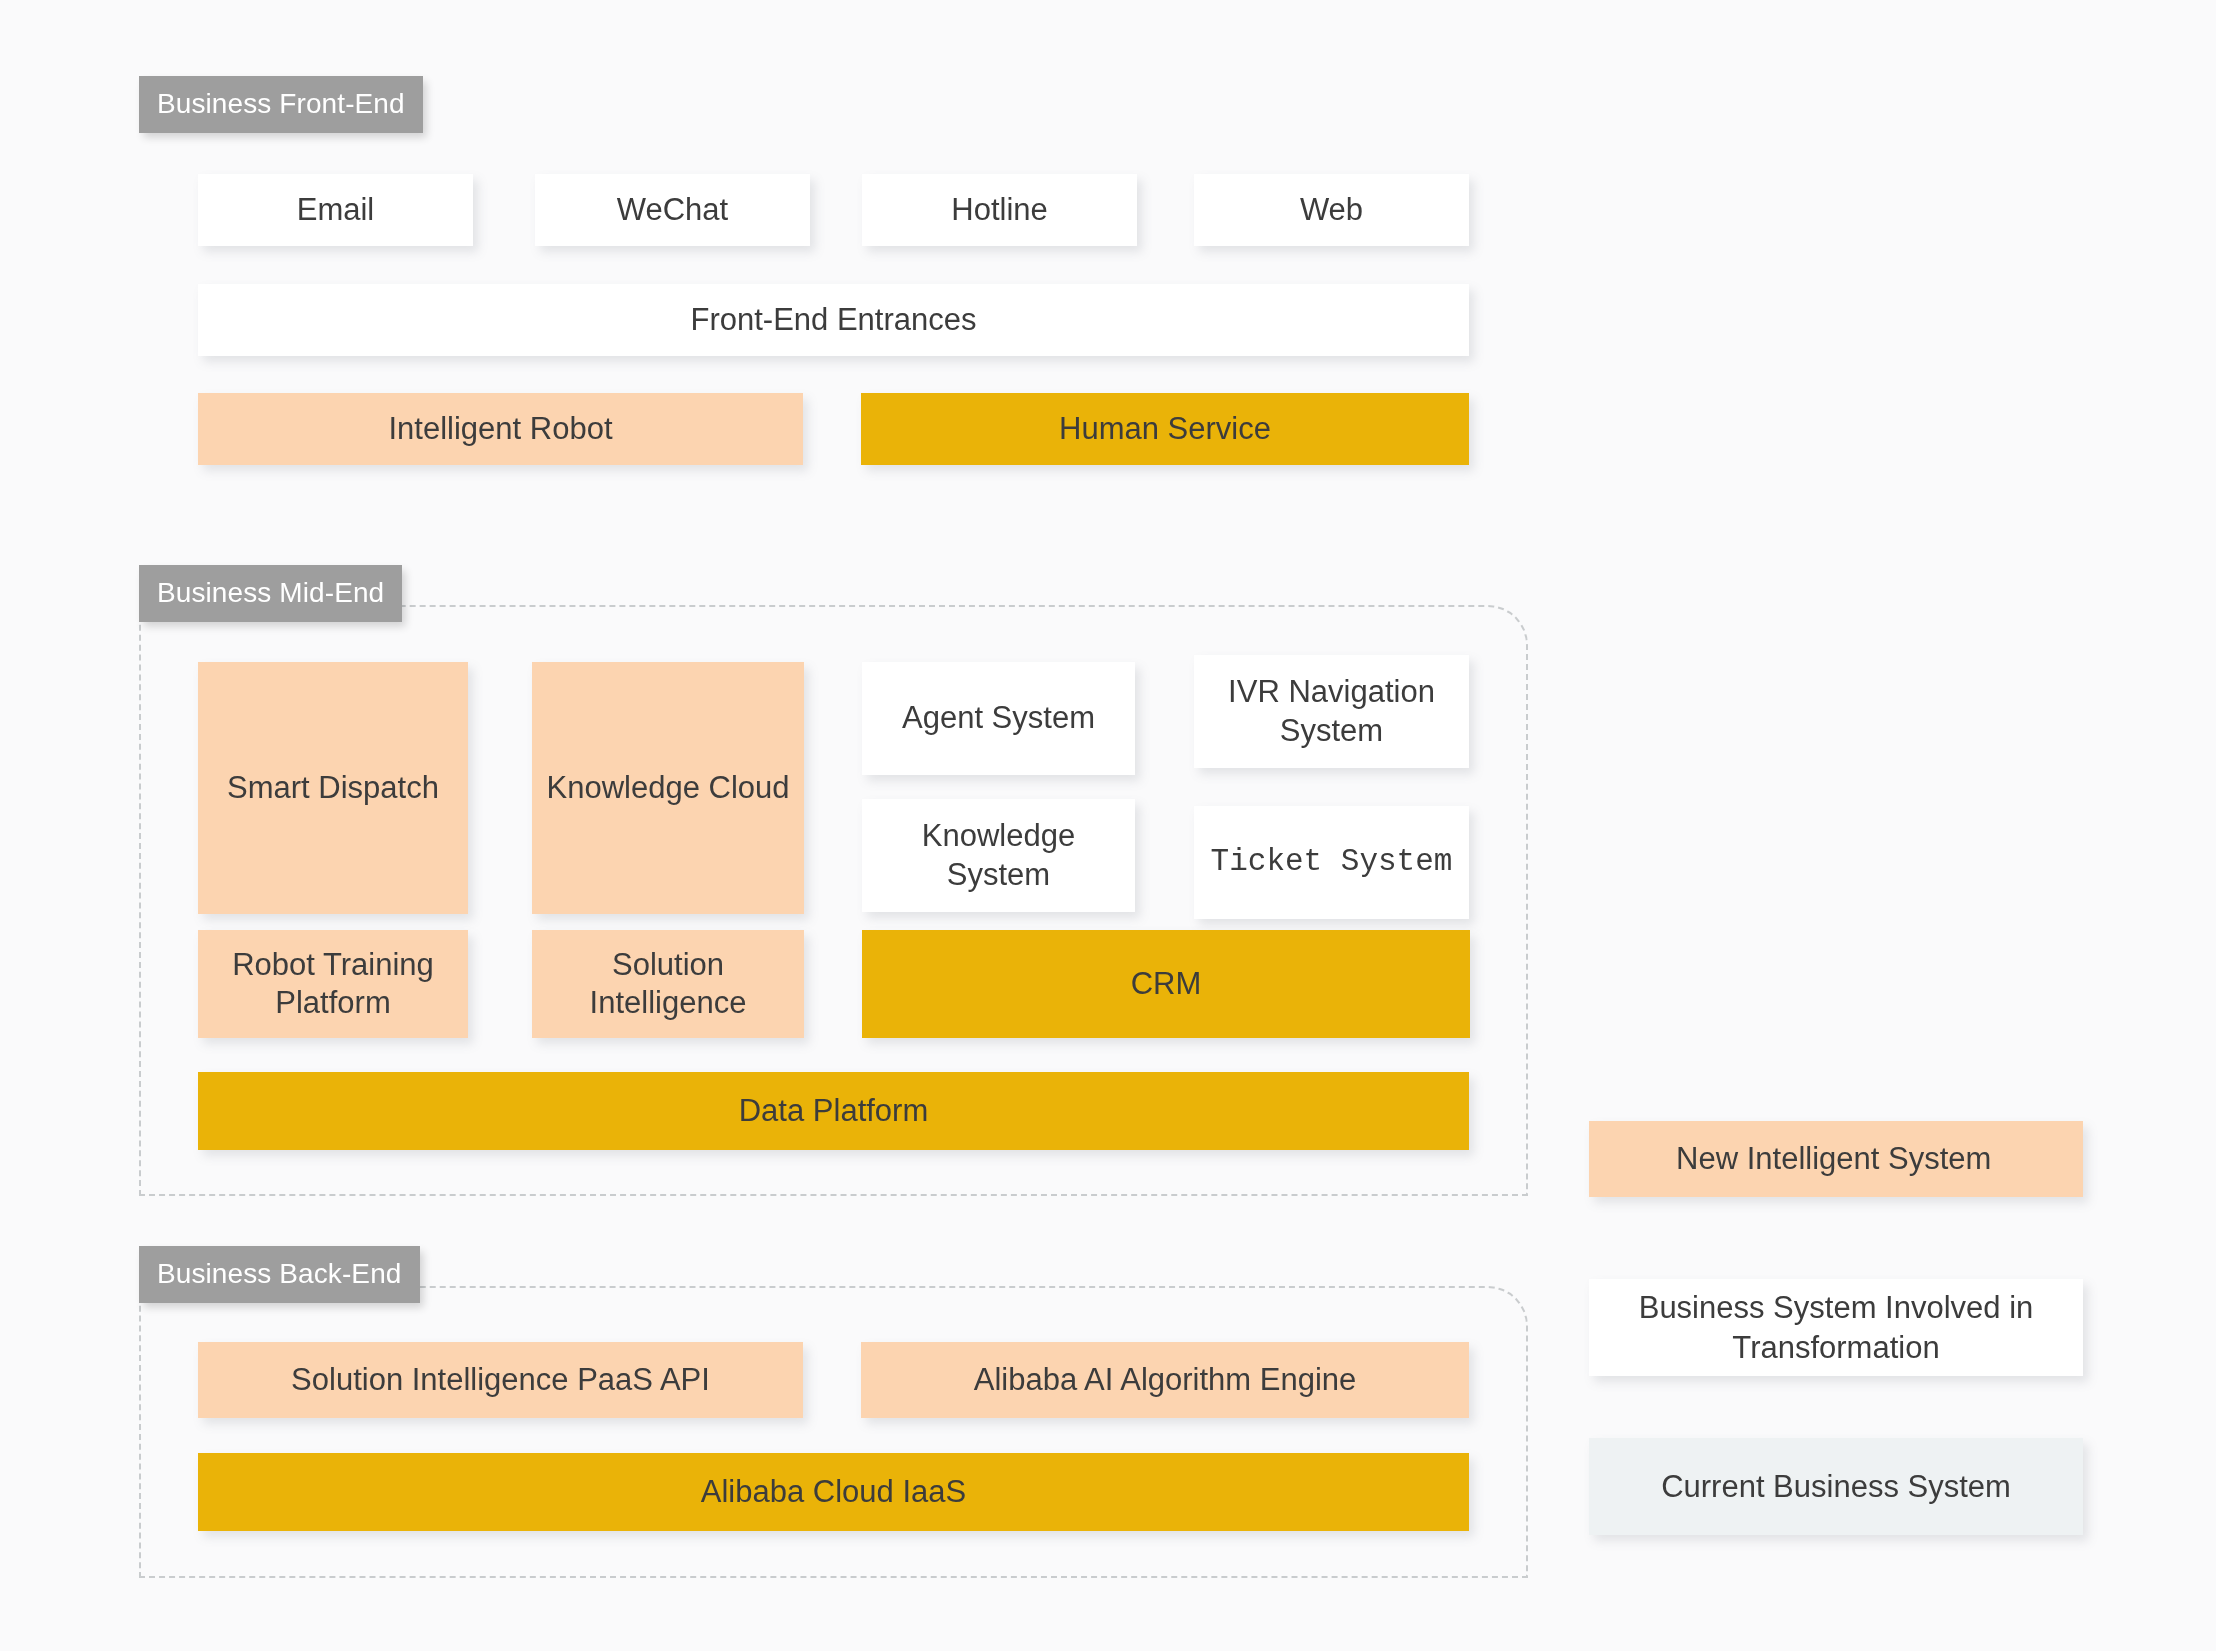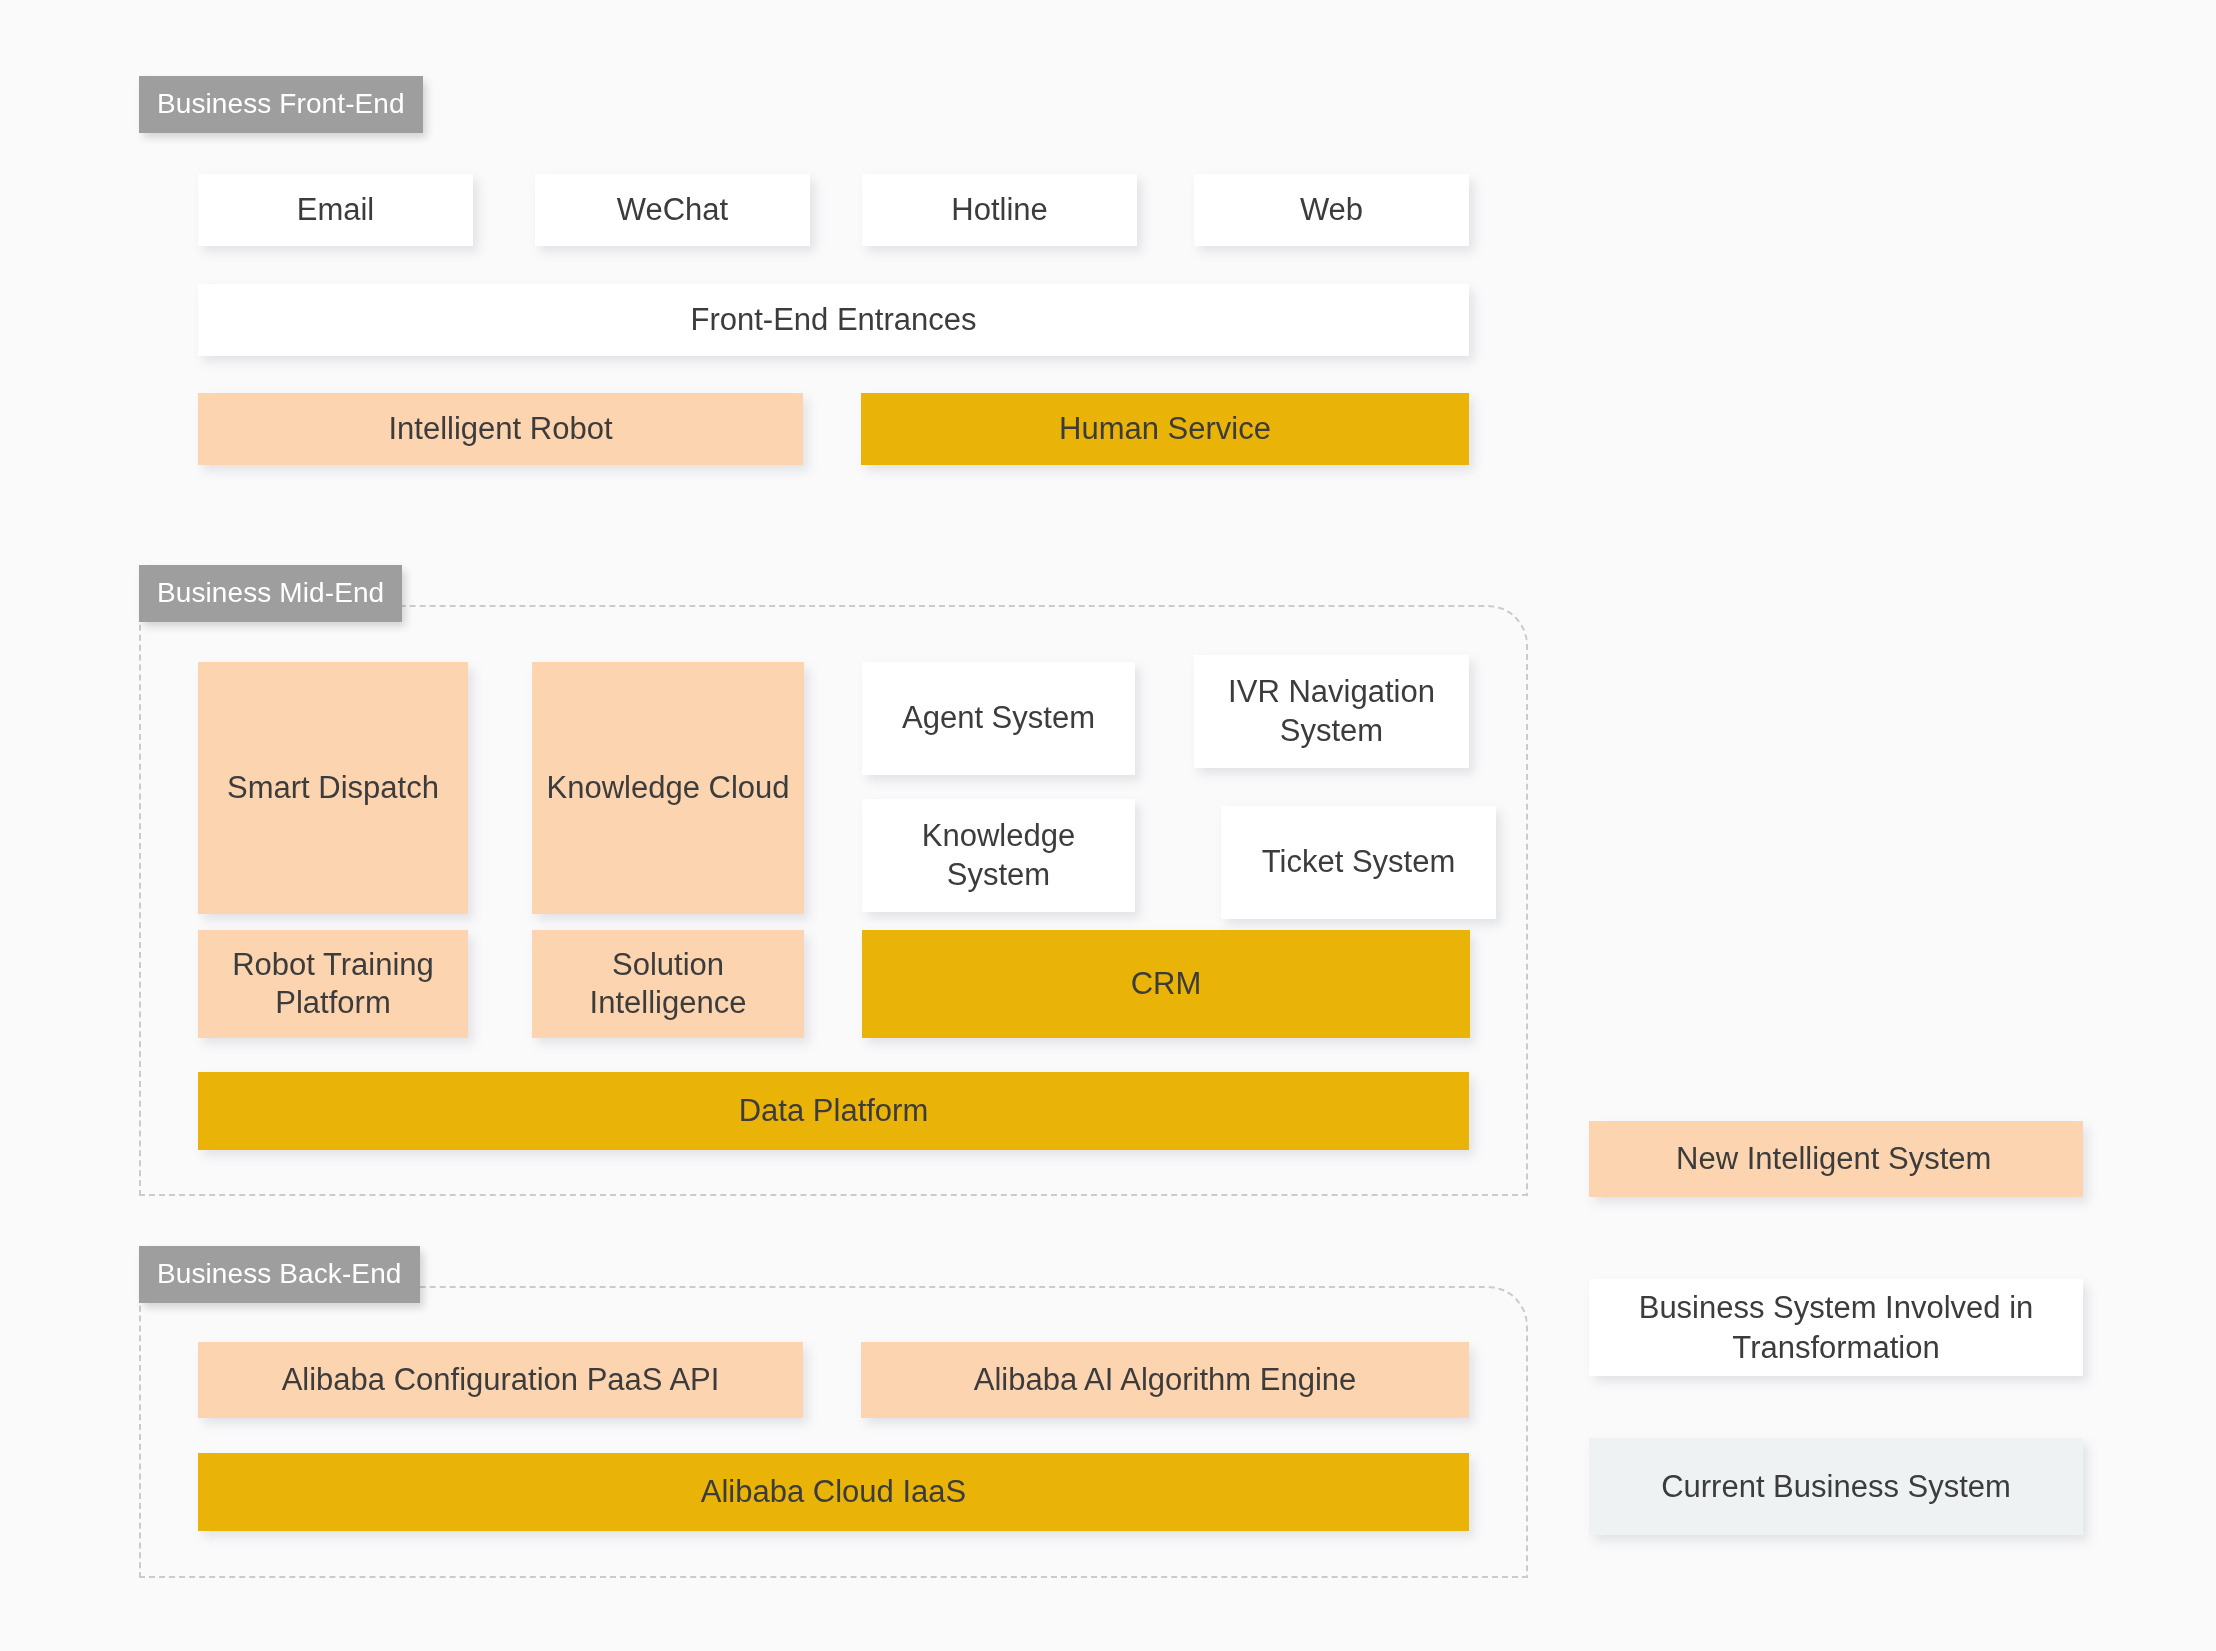--- a/index.html
+++ b/index.html
@@ -102,35 +102,35 @@
 <div class="node orange" style="left:198px; top:662px; width:270px; height:252px;">Smart Dispatch</div>
 
 <div class="node orange" style="left:532px; top:662px; width:272px; height:252px;">Knowledge Cloud</div>
 
 <div class="node white" style="left:862px; top:662px; width:273px; height:113px;">Agent System</div>
 
 <div class="node white" style="left:1194px; top:655px; width:275px; height:113px;">IVR Navigation System</div>
 
 <div class="node white" style="left:862px; top:799px; width:273px; height:113px;">Knowledge System</div>
 
-<div class="node white" style="left:1221px; top:806px; width:275px; height:113px;">Ticket System</div>
+<div class="node white" style="left:1194px; top:806px; width:275px; height:113px;font-family:Liberation Mono, monospace;">Ticket System</div>
 
 <div class="node orange" style="left:198px; top:930px; width:270px; height:108px;">Robot Training Platform</div>
 
 <div class="node orange" style="left:532px; top:930px; width:272px; height:108px;">Solution Intelligence</div>
 
 <div class="node gray" style="left:862px; top:930px; width:608px; height:108px;">CRM</div>
 
 <div class="node gray" style="left:198px; top:1072px; width:1271px; height:78px;">Data Platform</div>
 
 <div class="dashed-box notch-tr" style="left:139px; top:1286px; width:1389px; height:292px;"></div>
 
 <div class="band-label" style="left:139px; top:1246px;">Business Back-End</div>
 
-<div class="node orange" style="left:198px; top:1342px; width:605px; height:76px;">Alibaba Configuration PaaS API</div>
+<div class="node orange" style="left:198px; top:1342px; width:605px; height:76px;">Solution Intelligence PaaS API</div>
 
 <div class="node orange" style="left:861px; top:1342px; width:608px; height:76px;">Alibaba AI Algorithm Engine</div>
 
 <div class="node gray" style="left:198px; top:1453px; width:1271px; height:78px;">Alibaba Cloud IaaS</div>
 
 <div class="legend-item orange" style="left:1589px; top:1121px; width:494px; height:76px;padding-left:8px;">New Intelligent System</div>
 
 <div class="legend-item white" style="left:1589px; top:1279px; width:494px; height:97px;">Business System Involved in Transformation</div>
 
 <div class="legend-item gray" style="left:1589px; top:1438px; width:494px; height:97px;">Current Business System</div>

